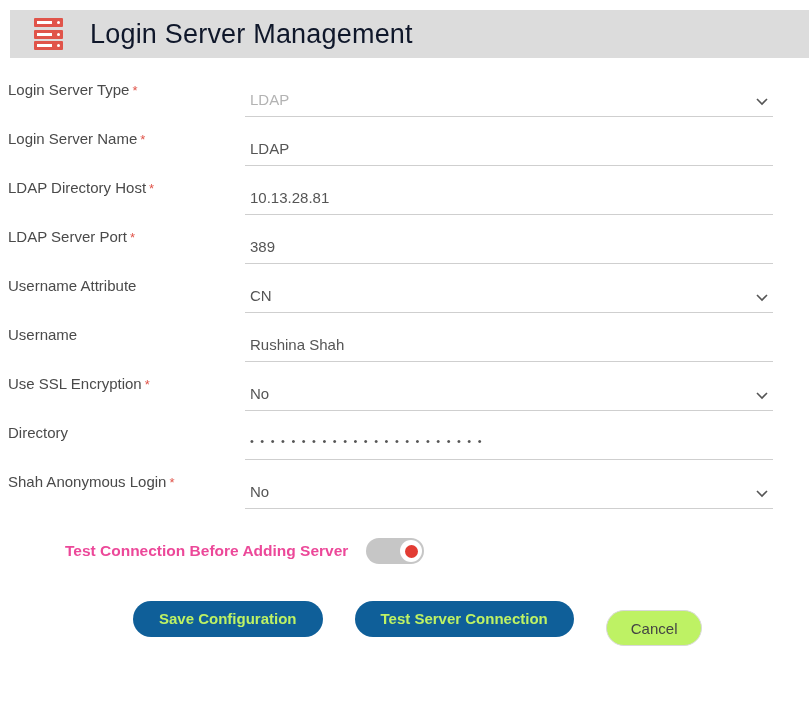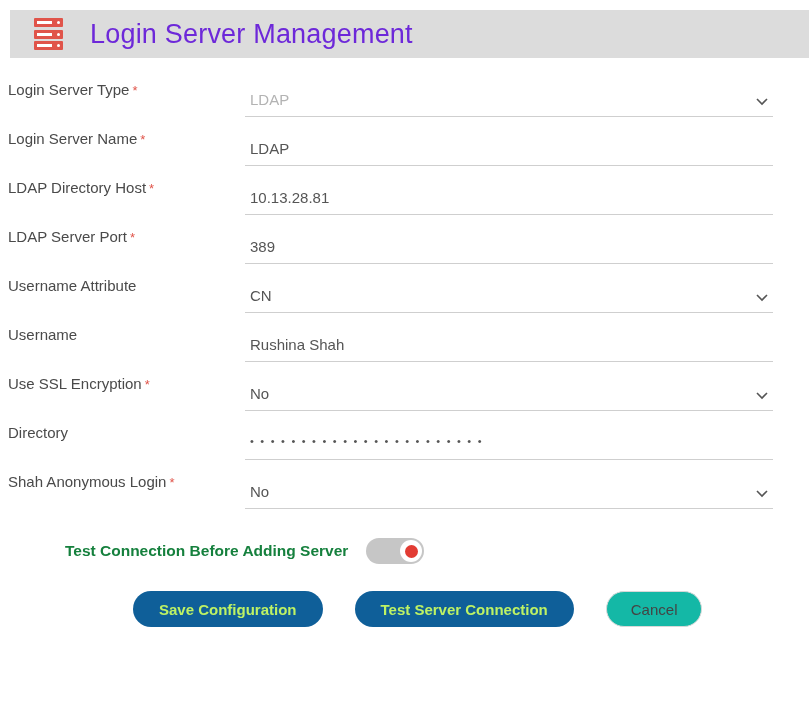--- a/index.html
+++ b/index.html
@@ -32,21 +32,21 @@
   .server-icon .bar::before {
     content: ""; position: absolute;
     left: 3px; top: 3px; width: 15px; height: 3px; background: #ffffff;
   }
   .server-icon .bar::after {
     content: ""; position: absolute;
     right: 3px; top: 3px; width: 3px; height: 3px; border-radius: 50%; background: #ffffff;
   }
   .page-title {
     font-size: 27px;
-    color: #6d28d9;
+    color: #0f172a;
     letter-spacing: 0.2px;
   }
 
   
   .form { margin-top: 10px; }
   .form-row {
     height: 49px;
     display: flex;
     padding-left: 8px;
     padding-right: 36px;
@@ -94,21 +94,21 @@
   .toggle-row {
     margin-top: 28px;
     display: flex;
     align-items: center;
     padding-left: 65px;
     height: 28px;
   }
   .toggle-label {
     font-size: 15.5px;
     font-weight: bold;
-    color: #15803d;
+    color: #ec4899;
     margin-right: 18px;
   }
   .toggle {
     position: relative;
     width: 58px; height: 26px;
     border-radius: 13px;
     background: #c6c6c6;
     cursor: pointer;
     flex: none;
   }
@@ -144,25 +144,26 @@
     font-weight: bold;
     padding: 0 26px;
     cursor: pointer;
     white-space: nowrap;
   }
   .btn-primary {
     background: #0f5f99;
     color: #bef264;
   }
   .btn-secondary {
-    background: #14b8a6;
+    background: #bef264;
     color: #444444;
     font-weight: normal;
     border: 1px solid #d8d8d8;
     padding: 0 24px;
+    margin-top: 19px;
   }
 </style>
 </head>
 <body>
 
 <div class="header">
   <div class="server-icon">
     <div class="bar"></div>
       <div class="bar"></div>
       <div class="bar"></div>

